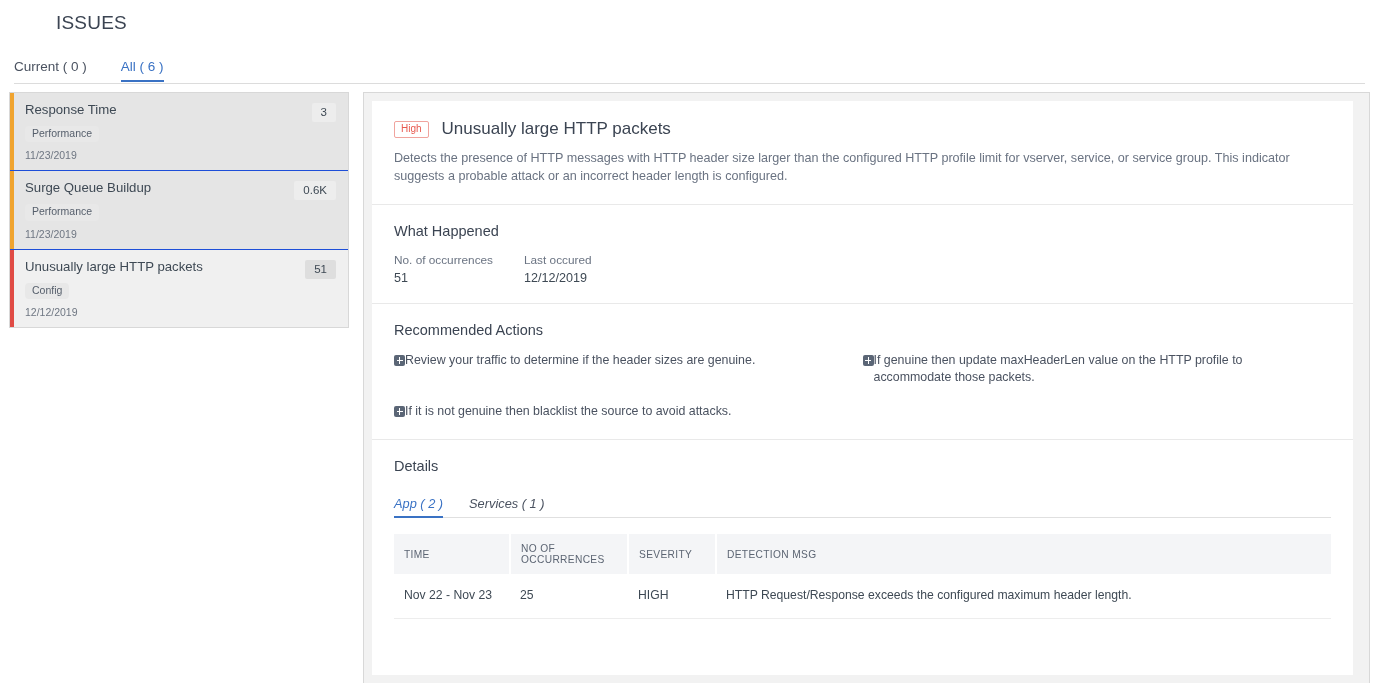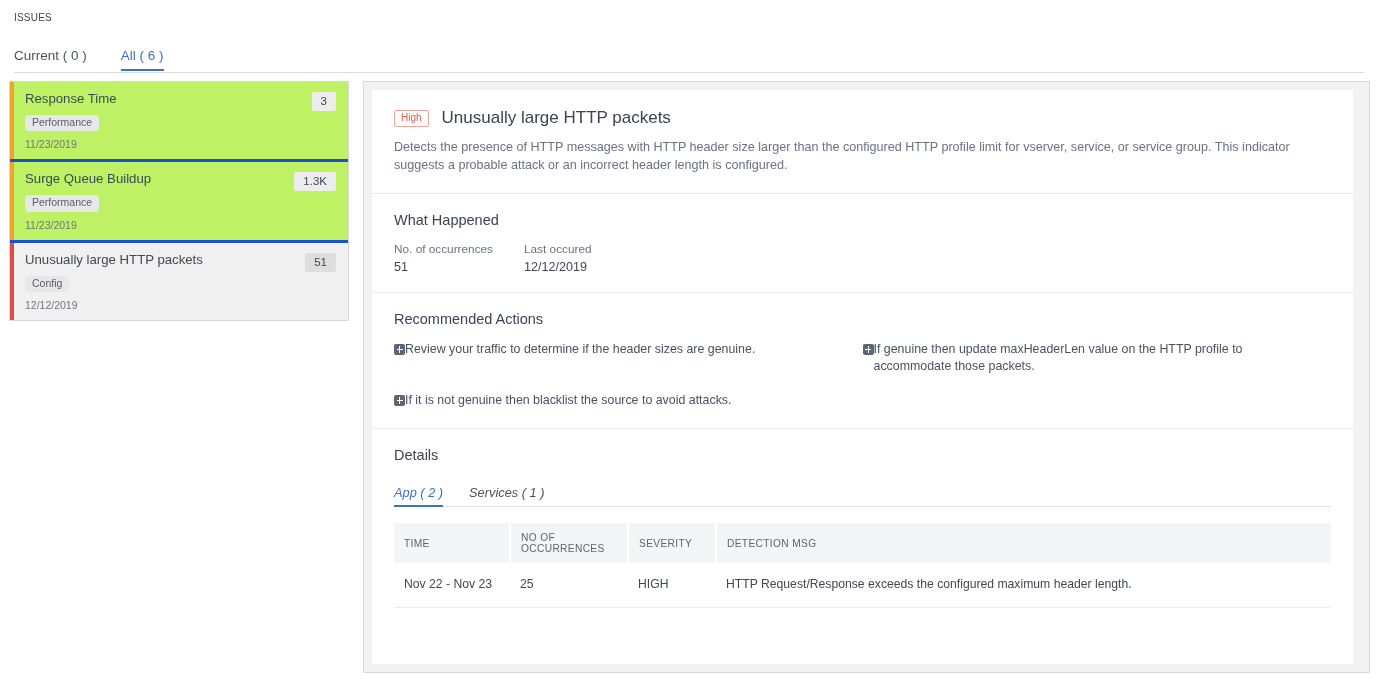--- a/index.html
+++ b/index.html
@@ -6,24 +6,25 @@
   html, body {
     width: 1379px; height: 683px;
     background: #ffffff;
     font-family: "Liberation Sans", sans-serif;
     color: #3e4954;
     overflow: hidden;
   }
 
   
   .page-title {
-    font-size: 10px;
+    font-size: 19px;
     color: #3b4452;
     letter-spacing: .2px;
-    padding: 12px 0 0 14px;
+    padding: 12px 0 0 8px;
+    margin-left: 48px;
   }
 
   
   .top-tabs {
     margin: 22px 0 0 14px;
     display: flex;
     align-items: center;
     gap: 34px;
     height: 28px;
     border-bottom: 1px solid #dcdcdc;
@@ -52,23 +53,23 @@
   .issue-list {
     width: 340px;
     background: #ffffff;
     border: 1px solid #d8d8d8;
     min-height: 196px;
   }
   .issue-row {
     display: flex;
     position: relative;
     padding: 9px 12px 9px 15px;
-    border-bottom: 3px solid #1d4ed8;
+    border-bottom: 1px solid #1d4ed8;
     cursor: pointer;
-    background: #bef264;
+    background: #e5e5e5;
   }
   .issue-row:last-child { border-bottom: none; }
   .issue-row.selected { background: #f0f0f0; }
   .issue-row .sev-bar {
     position: absolute;
     left: 0; top: 0; bottom: 0;
     width: 4px;
   }
   .issue-main { flex: 1; min-width: 0; }
   .issue-name {
@@ -255,21 +256,21 @@
         <div class="issue-count">3</div>
       </div>
 
       <div class="issue-row">
         <span class="sev-bar" style="background:#f0a430"></span>
         <div class="issue-main">
           <div class="issue-name">Surge Queue Buildup</div>
           <span class="issue-tag">Performance</span>
           <div class="issue-date">11/23/2019</div>
         </div>
-        <div class="issue-count">1.3K</div>
+        <div class="issue-count">0.6K</div>
       </div>
 
       <div class="issue-row selected">
         <span class="sev-bar" style="background:#e04b45"></span>
         <div class="issue-main">
           <div class="issue-name">Unusually large HTTP packets</div>
           <span class="issue-tag">Config</span>
           <div class="issue-date">12/12/2019</div>
         </div>
         <div class="issue-count">51</div>

